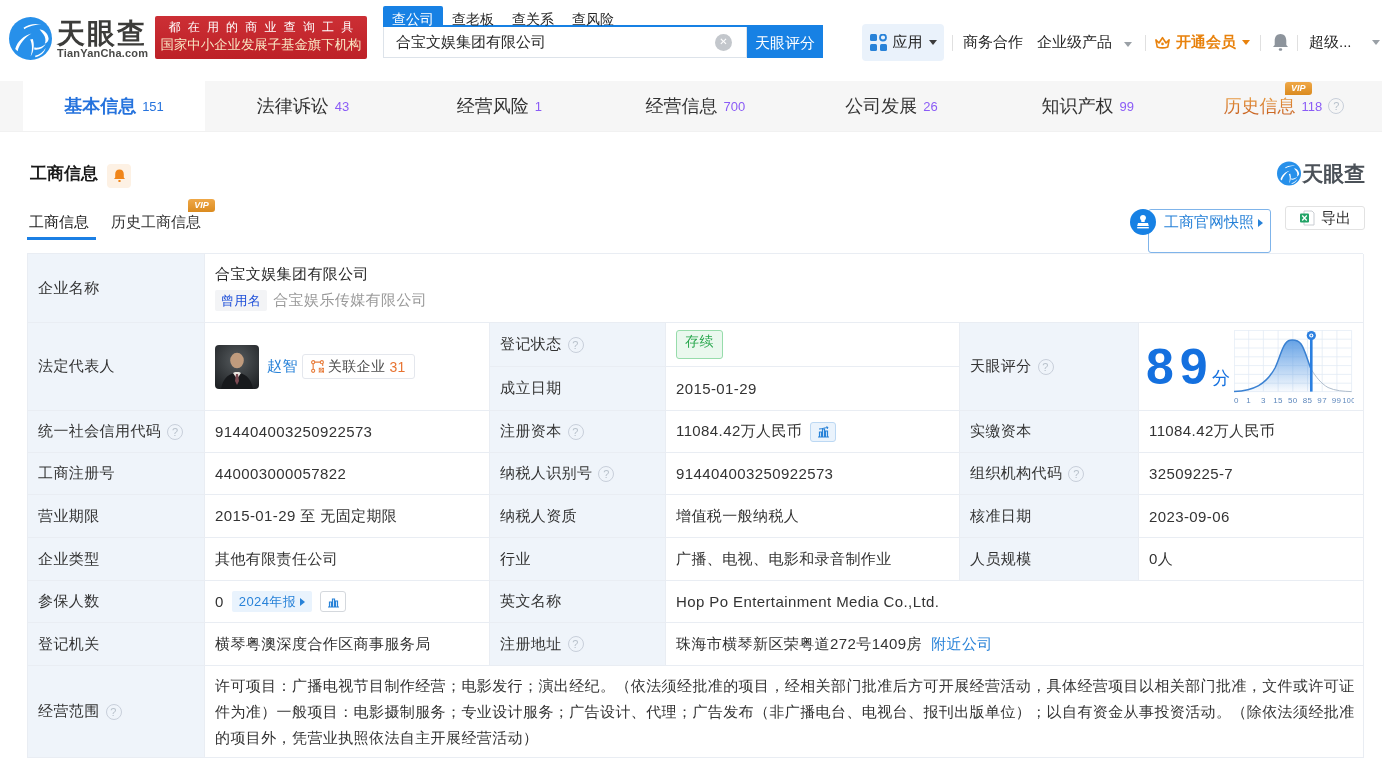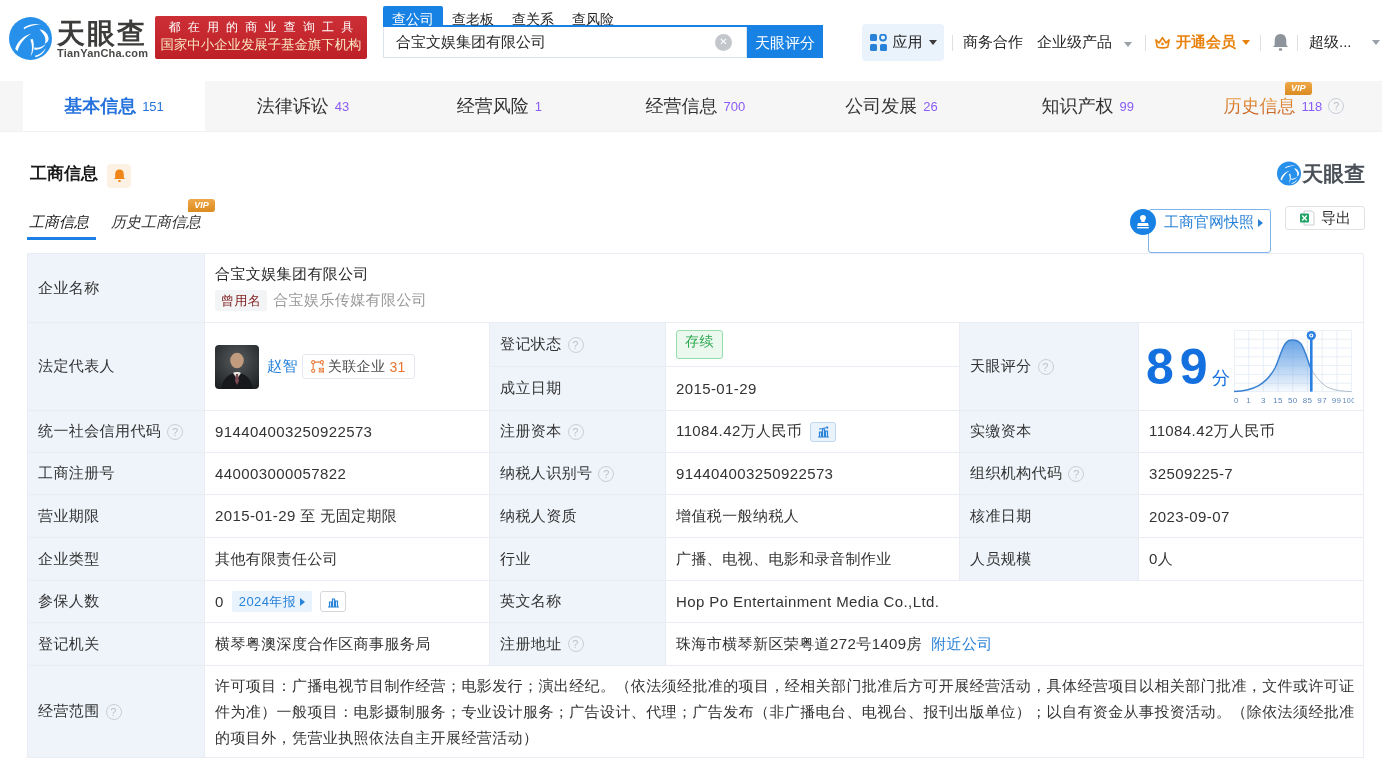--- a/index.html
+++ b/index.html
@@ -54,21 +54,21 @@
 .mtab.first .cnt { color:#2673dd; }
 .mtab.last { border-right:none; }
 .mtab .hist { background:linear-gradient(180deg,#eda243,#c2571b); -webkit-background-clip:text;
   background-clip:text; color:transparent;}
 
 
 h2#gsxx { position:absolute; left:30px; top:162px; font-size:17px; color:#1a1a1a; font-weight:bold;}
 #bellbadge { position:absolute; left:107px; top:164px; width:24px; height:24px; background:#fdf1e4;
   border-radius:4px; text-align:center;}
 #graylogo { position:absolute; left:1277px; top:160px; }
-#subtabs { position:absolute; left:29px; top:213px; font-size:15px;font-style:italic;}
+#subtabs { position:absolute; left:29px; top:213px; font-size:15px;}
 #subtab1 { color:#1a1a1a; }
 #subtab2 { color:#333; margin-left:22px;}
 #subline { position:absolute; left:27px; top:237px; width:69px; height:3px; background:#1b7fe4;}
 .vipbadge { position:absolute; left:188px; top:199px; width:27px; height:13px;
   background:linear-gradient(180deg,#efa848,#db8b1f); border-radius:3px 3px 3px 0;
   color:#fff; font-size:9px; font-weight:bold; font-style:italic; text-align:center; line-height:13px;}
 #snapbtn { position:absolute; left:1148px; top:209px; width:123px; height:44px; border:1px solid #7fb4ea;
   border-radius:3px; color:#2882d8; font-size:15px; line-height:24px; padding-left:15px; white-space:nowrap;}
 #snapicon { position:absolute; left:1130px; top:209px; width:26px; height:26px; background:#1781e4;
   border-radius:50%; z-index:2; text-align:center;}
@@ -83,21 +83,21 @@
 #tbl > div { border-right:1px solid #e9edf3; border-bottom:1px solid #e9edf3;
   padding-left:10px; display:flex; align-items:center; font-size:15px; color:#333;
   overflow:hidden; white-space:nowrap; letter-spacing:0.4px;}
 #tbl > div.lab { background:#eff4fa; }
 .qm { display:inline-block; width:16px; height:16px; border:1px solid #c8cfda; border-radius:50%;
   color:#b9c2cc; font-size:11px; line-height:14px; text-align:center; margin-left:6px; flex:none;}
 .sp3 { grid-column:span 3; }
 .sp5 { grid-column:span 5; }
 .rsp2 { grid-row:span 2; }
 a.blue { color:#2882d8; text-decoration:none; }
-.badge-prev { background:#f3f4f6; color:#7f1d1d; font-size:13px; padding:3px 6px; border-radius:2px;}
+.badge-prev { background:#f3f4f6; color:#1d4ed8; font-size:13px; padding:3px 6px; border-radius:2px;}
 .green { height:29px; background:#eaf8ee; border:1px solid #97dcab; border-radius:3px; color:#2aa74e;
   font-size:14px; line-height:21px; padding:0 8px; }
 .capicon { width:26px; height:20px; border:1px solid #bcd8f3; background:#eaf3fc; border-radius:3px;
   margin-left:8px; display:flex; align-items:center; justify-content:center;}
 .annual { background:#e9f3fd; color:#2882d8; font-size:13px; border-radius:2px; height:21px;
   line-height:21px; padding:0 7px; margin-left:8px;}
 .repicon { width:26px; height:21px; border:1px solid #d4d8dd; background:#fff; border-radius:3px;
   margin-left:8px; display:flex; align-items:center; justify-content:center;}
 #bizscope { line-height:26px; white-space:normal !important; align-items:flex-start !important;
   padding-top:7px; letter-spacing:0.37px; display:block !important;}
@@ -327,21 +327,21 @@
     <div class="lab">纳税人识别号<span class="qm">?</span></div>
     <div>914404003250922573</div>
     <div class="lab">组织机构代码<span class="qm">?</span></div>
     <div>32509225-7</div>
 
     <div class="lab">营业期限</div>
     <div>2015-01-29 至 无固定期限</div>
     <div class="lab">纳税人资质</div>
     <div>增值税一般纳税人</div>
     <div class="lab">核准日期</div>
-    <div>2023-09-07</div>
+    <div>2023-09-06</div>
 
     <div class="lab">企业类型</div>
     <div>其他有限责任公司</div>
     <div class="lab">行业</div>
     <div>广播、电视、电影和录音制作业</div>
     <div class="lab">人员规模</div>
     <div>0人</div>
 
     <div class="lab">参保人数</div>
     <div>0<span class="annual">2024年报 <span style="display:inline-block;width:0;height:0;border-top:4px solid transparent;border-bottom:4px solid transparent;border-left:5px solid #2882d8;"></span></span>

